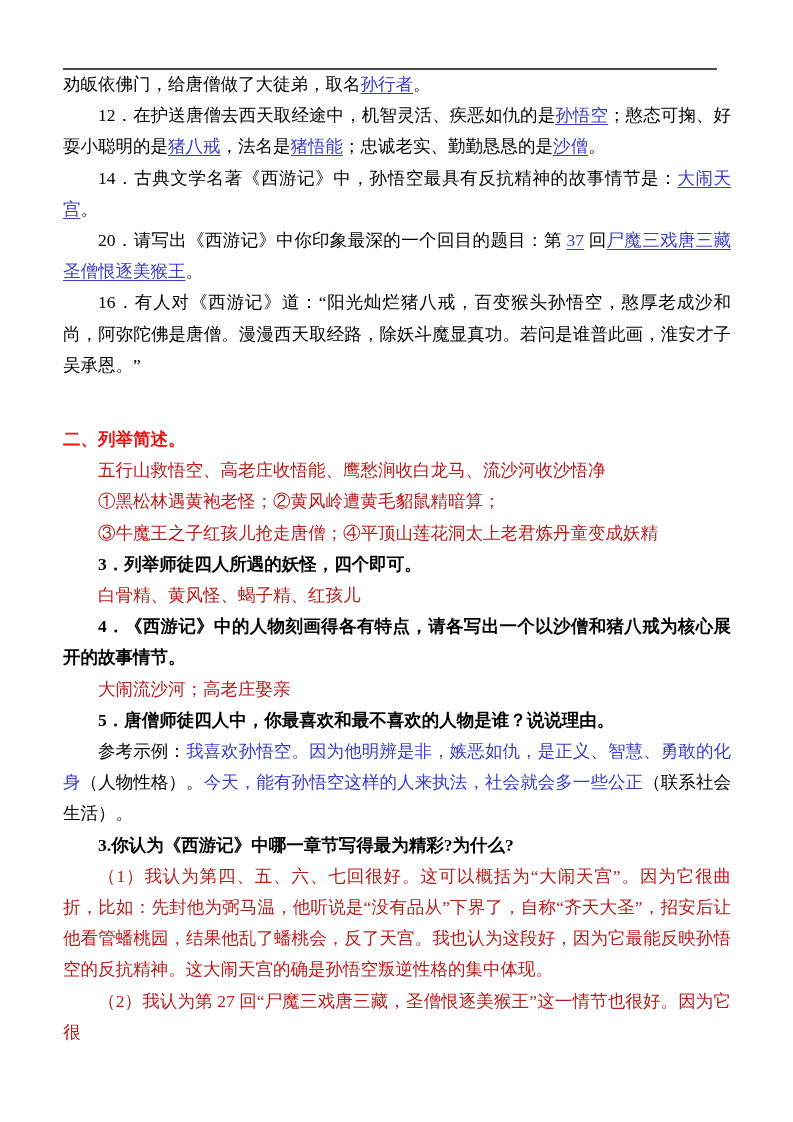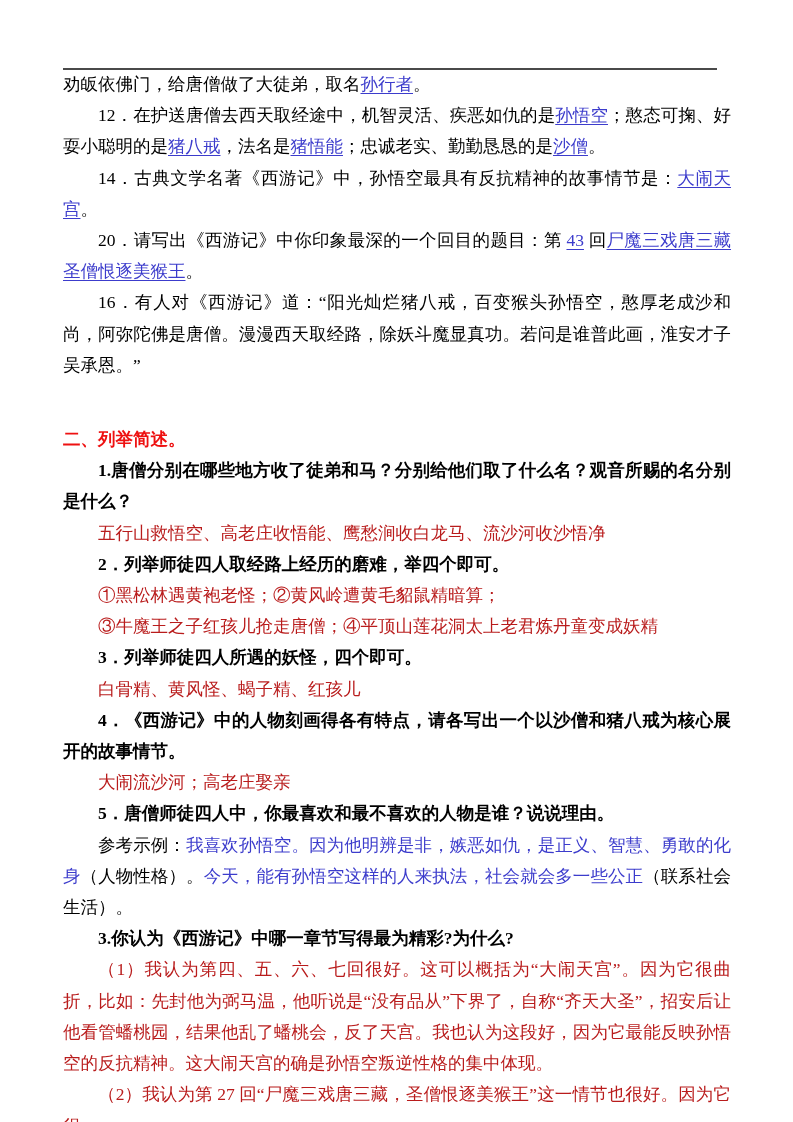--- a/index.html
+++ b/index.html
@@ -39,31 +39,29 @@
 <div class="page">
   <div class="rule"></div>
 
   <p class="para noindent"><span>劝皈依佛门，给唐僧做了大徒弟，取名</span><span class="lnk">孙行者</span><span>。</span></p>
 
   <p class="para"><span>12．在护送唐僧去西天取经途中，机智灵活、疾恶如仇的是</span><span class="lnk">孙悟空</span><span>；憨态可掬、好耍小聪明的是</span><span class="lnk">猪八戒</span><span>，法名是</span><span class="lnk">猪悟能</span><span>；忠诚老实、勤勤恳恳的是</span><span class="lnk">沙僧</span><span>。</span></p>
 
 
   <p class="para"><span>14．古典文学名著《西游记》中，孙悟空最具有反抗精神的故事情节是：</span><span class="lnk">大闹天宫</span><span>。</span></p>
 
-  <p class="para"><span>20．请写出《西游记》中你印象最深的一个回目的题目：第 </span><span class="lnk">43</span><span> 回</span><span class="lnk">尸魔三戏唐三藏圣僧恨逐美猴王</span><span>。</span></p>
+  <p class="para"><span>20．请写出《西游记》中你印象最深的一个回目的题目：第 </span><span class="lnk">37</span><span> 回</span><span class="lnk">尸魔三戏唐三藏圣僧恨逐美猴王</span><span>。</span></p>
 
   <p class="para"><span>16．有人对《西游记》道：“阳光灿烂猪八戒，百变猴头孙悟空，憨厚老成沙和尚，阿弥陀佛是唐僧。漫漫西天取经路，除妖斗魔显真功。若问是谁普此画，淮安才子吴承恩。”</span></p>
 
   <p class="para heading"><span>二、列举简述。</span></p>
 
-  <p class="para q"><span>1.唐僧分别在哪些地方收了徒弟和马？分别给他们取了什么名？观音所赐的名分别是什么？</span></p>
 
   <p class="para ans"><span>五行山救悟空、高老庄收悟能、鹰愁涧收白龙马、流沙河收沙悟净</span></p>
 
-  <p class="para q"><span>2．列举师徒四人取经路上经历的磨难，举四个即可。</span></p>
 
   <p class="para ans"><span>①黑松林遇黄袍老怪；②黄风岭遭黄毛貂鼠精暗算；</span></p>
 
   <p class="para ans"><span>③牛魔王之子红孩儿抢走唐僧；④平顶山莲花洞太上老君炼丹童变成妖精</span></p>
 
   <p class="para q"><span>3．列举师徒四人所遇的妖怪，四个即可。</span></p>
 
   <p class="para ans"><span>白骨精、黄风怪、蝎子精、红孩儿</span></p>
 
   <p class="para q"><span>4．《西游记》中的人物刻画得各有特点，请各写出一个以沙僧和猪八戒为核心展开的故事情节。</span></p>

